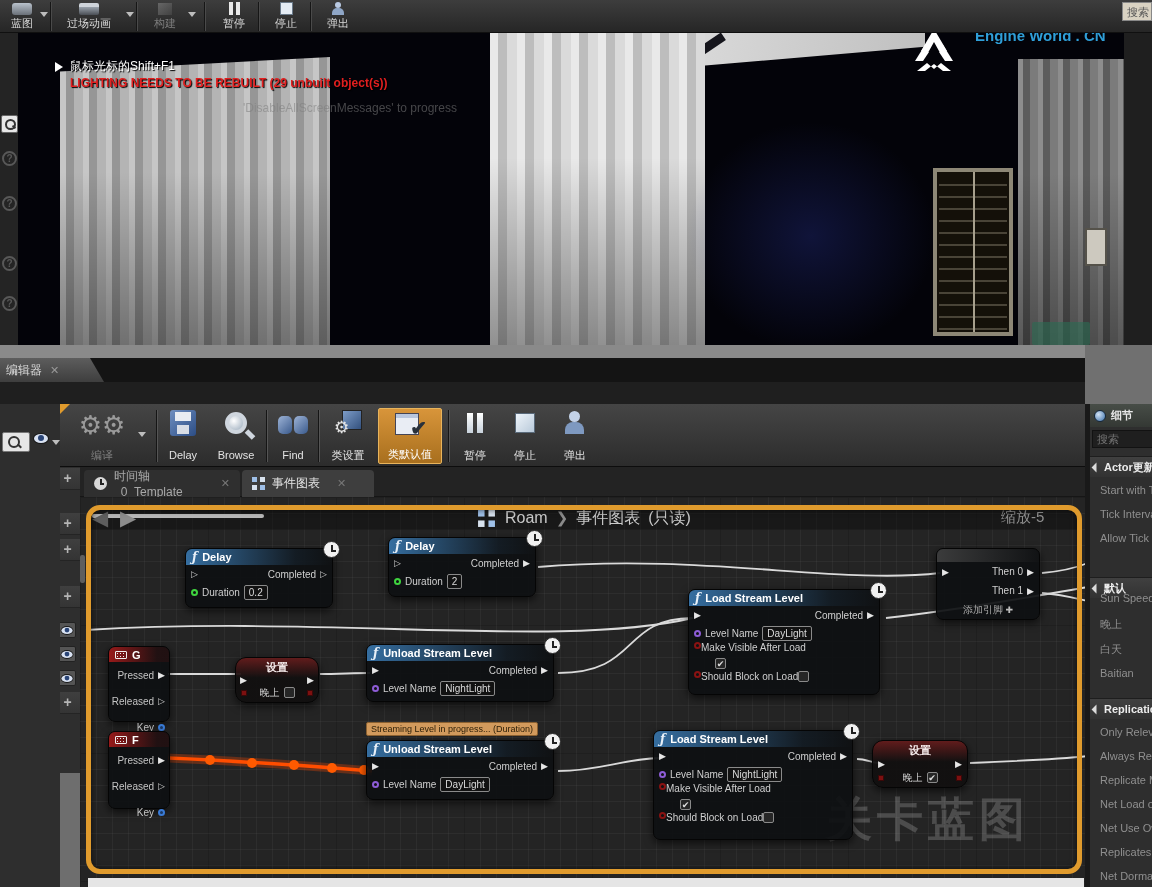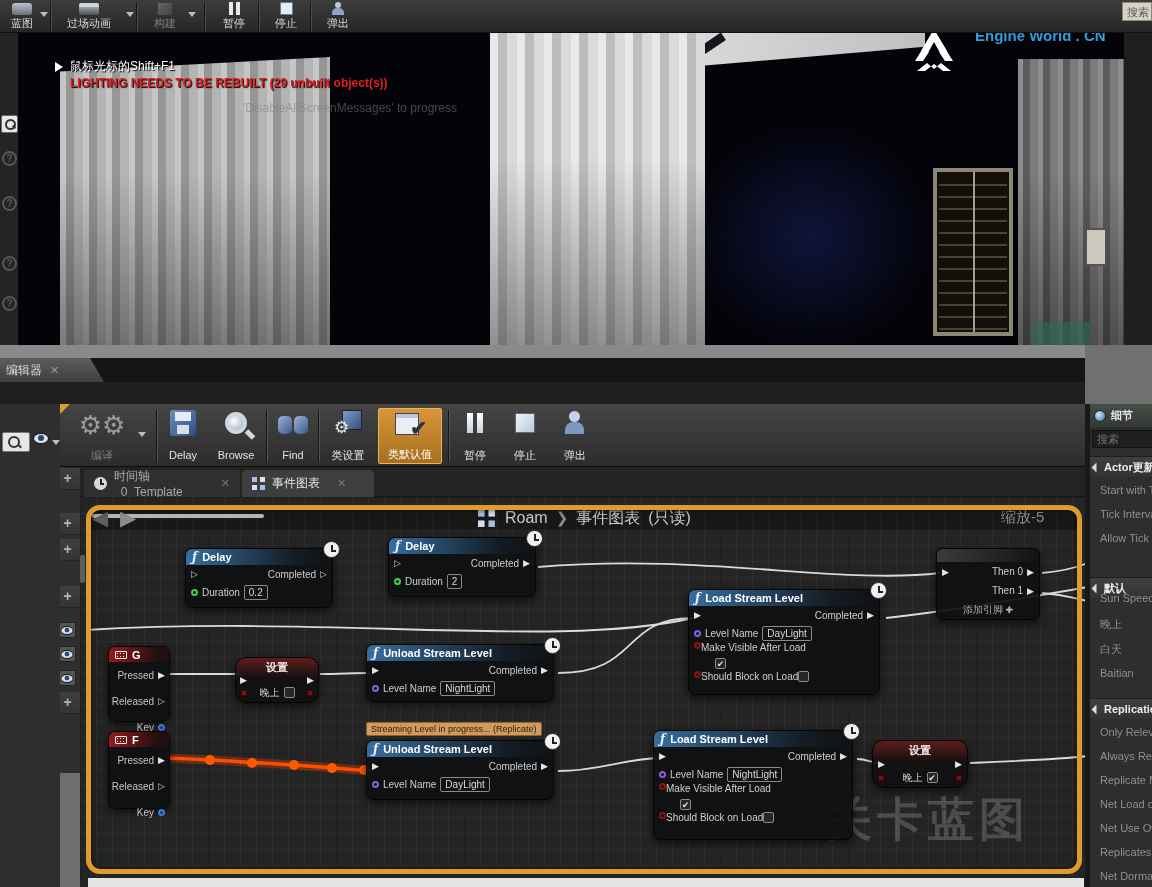--- a/index.html
+++ b/index.html
@@ -651,21 +651,21 @@
             <span>Completed</span>
             <span class="pe solid"></span>
           </div>
         <div class="nrow">
             <span class="pc purple"></span>
             <span>Level Name</span>
             <span class="pbox">NightLight</span>
           </div>
       </div>
 
-      <div class="tooltip" style="left:286px;top:225px;">Streaming Level in progress...  (Replicate)</div>
+      <div class="tooltip" style="left:286px;top:225px;">Streaming Level in progress...  (Duration)</div>
       <div class="node" style="left:286px;top:243px;width:188px;height:60px;">
         <div class="badge"></div>
         <div class="nhead">
             <span class="fx"></span>
             <span>Unload Stream Level</span>
           </div>
         <div class="nrow">
             <span class="pe solid"></span>
             <span class="sp"></span>
             <span>Completed</span>

